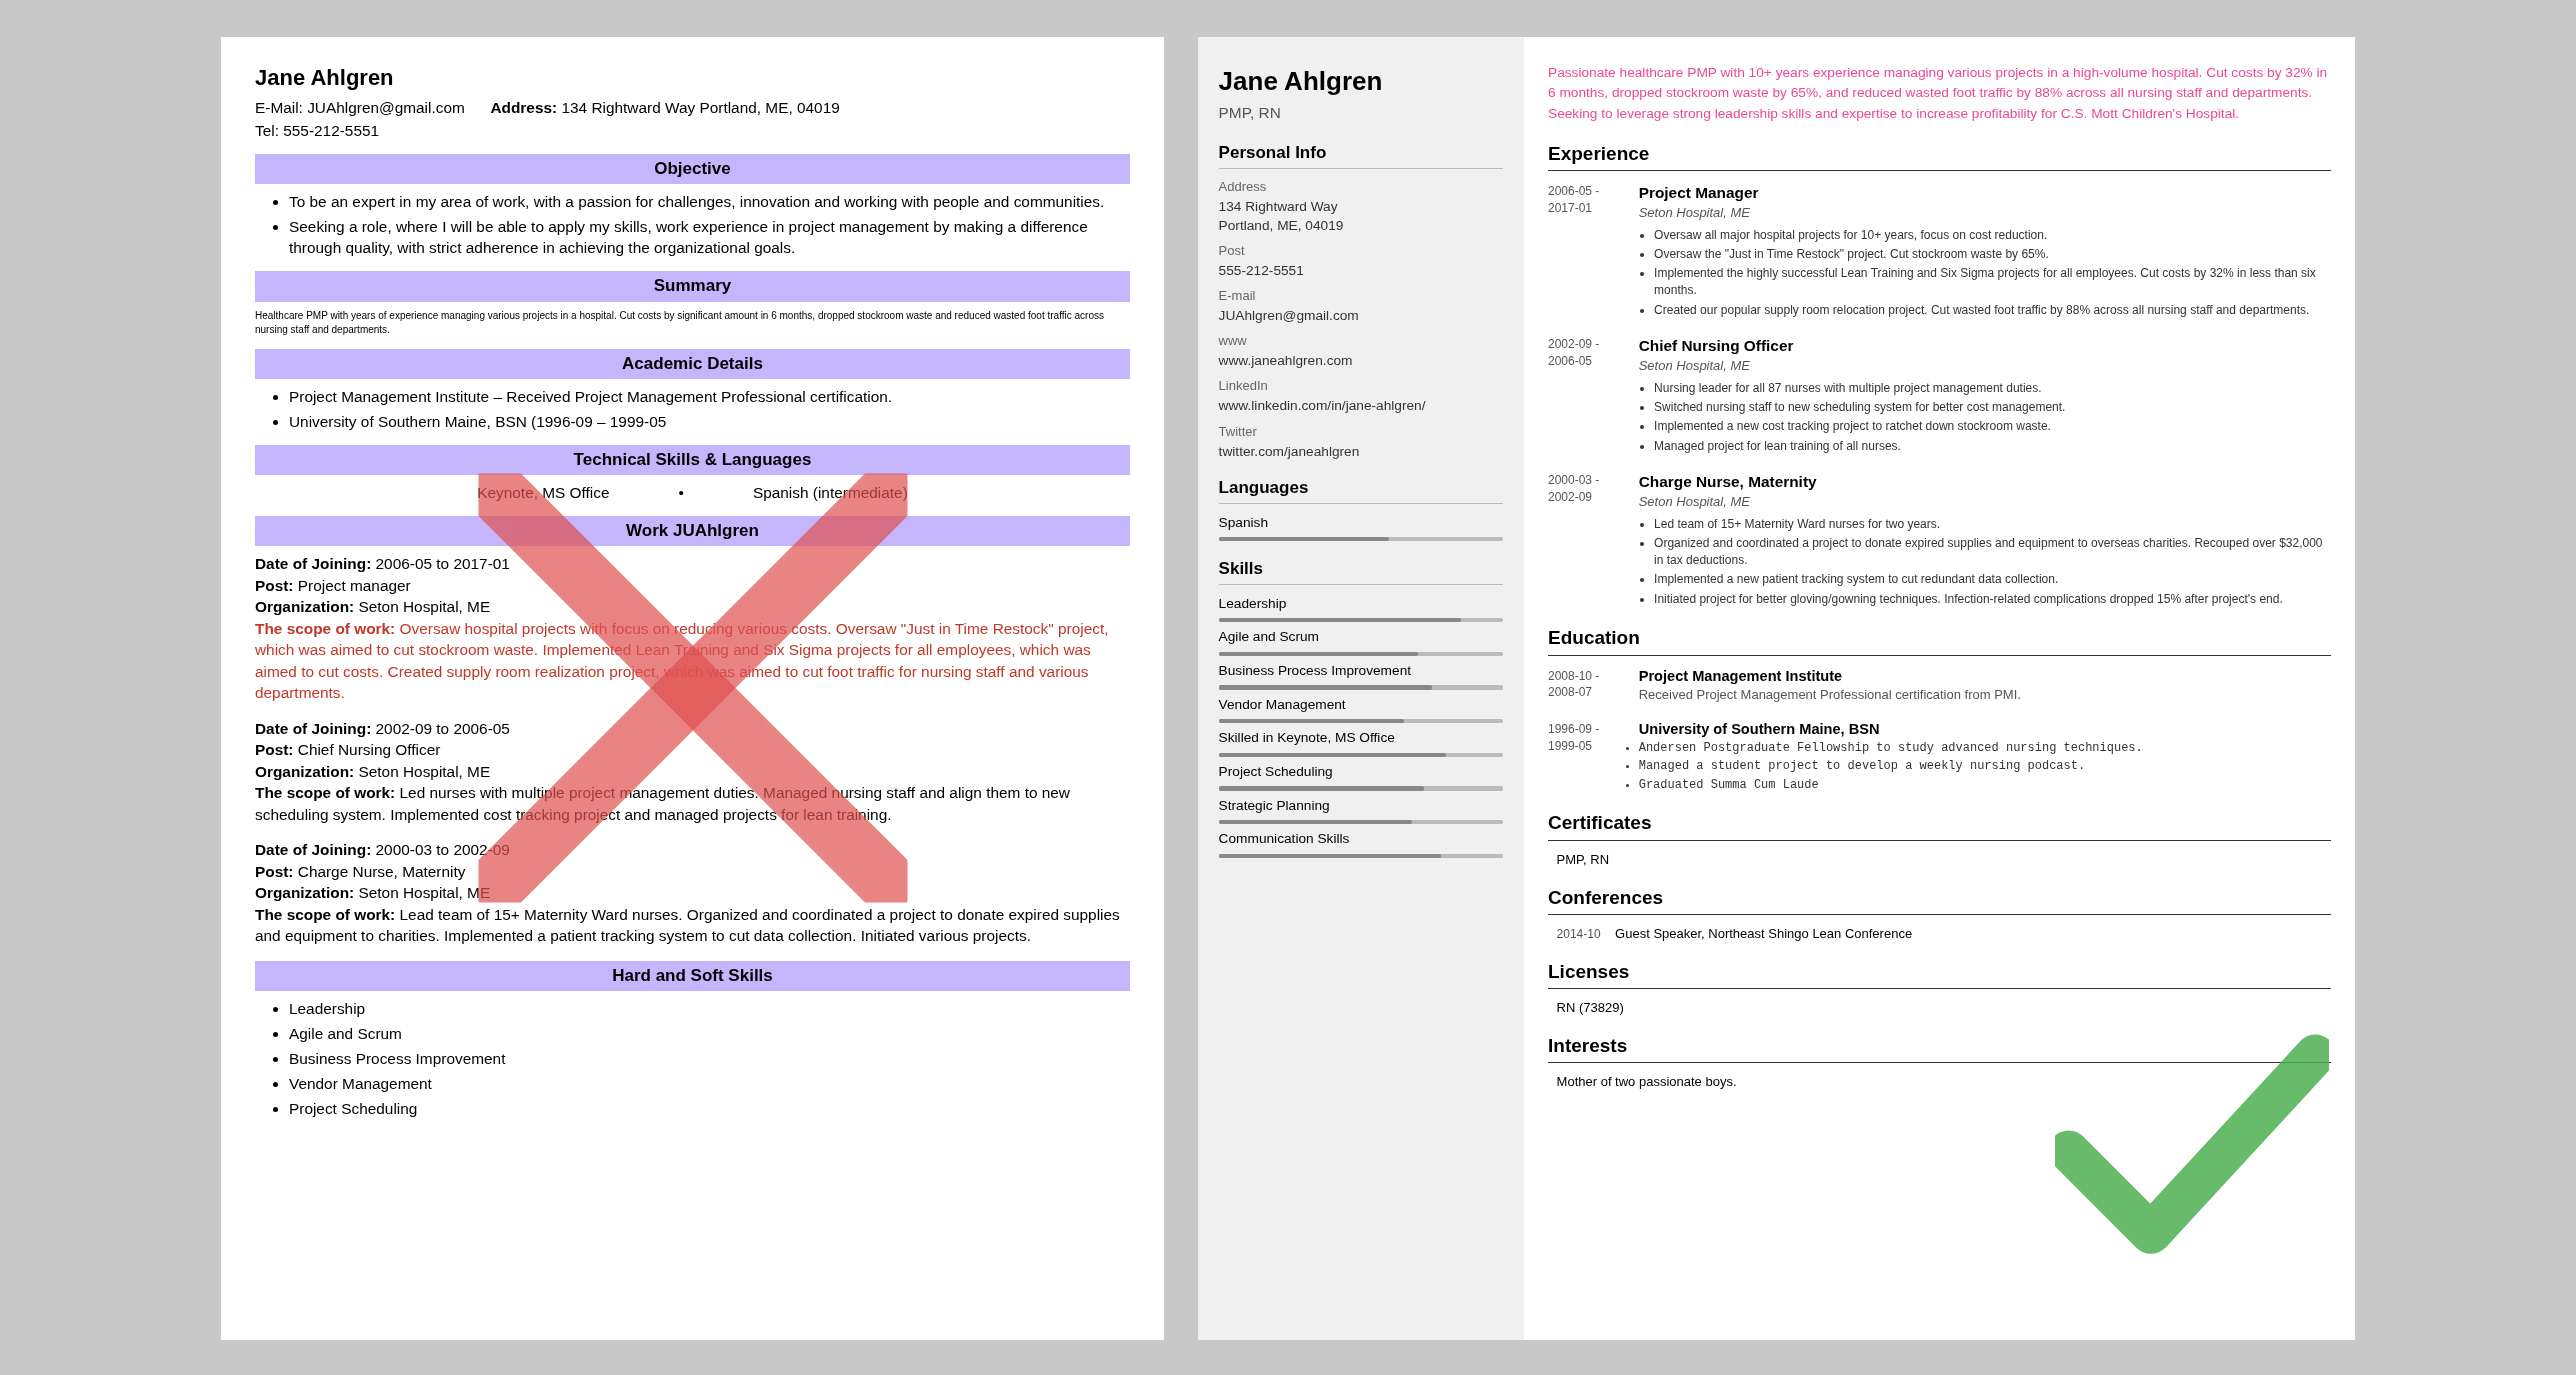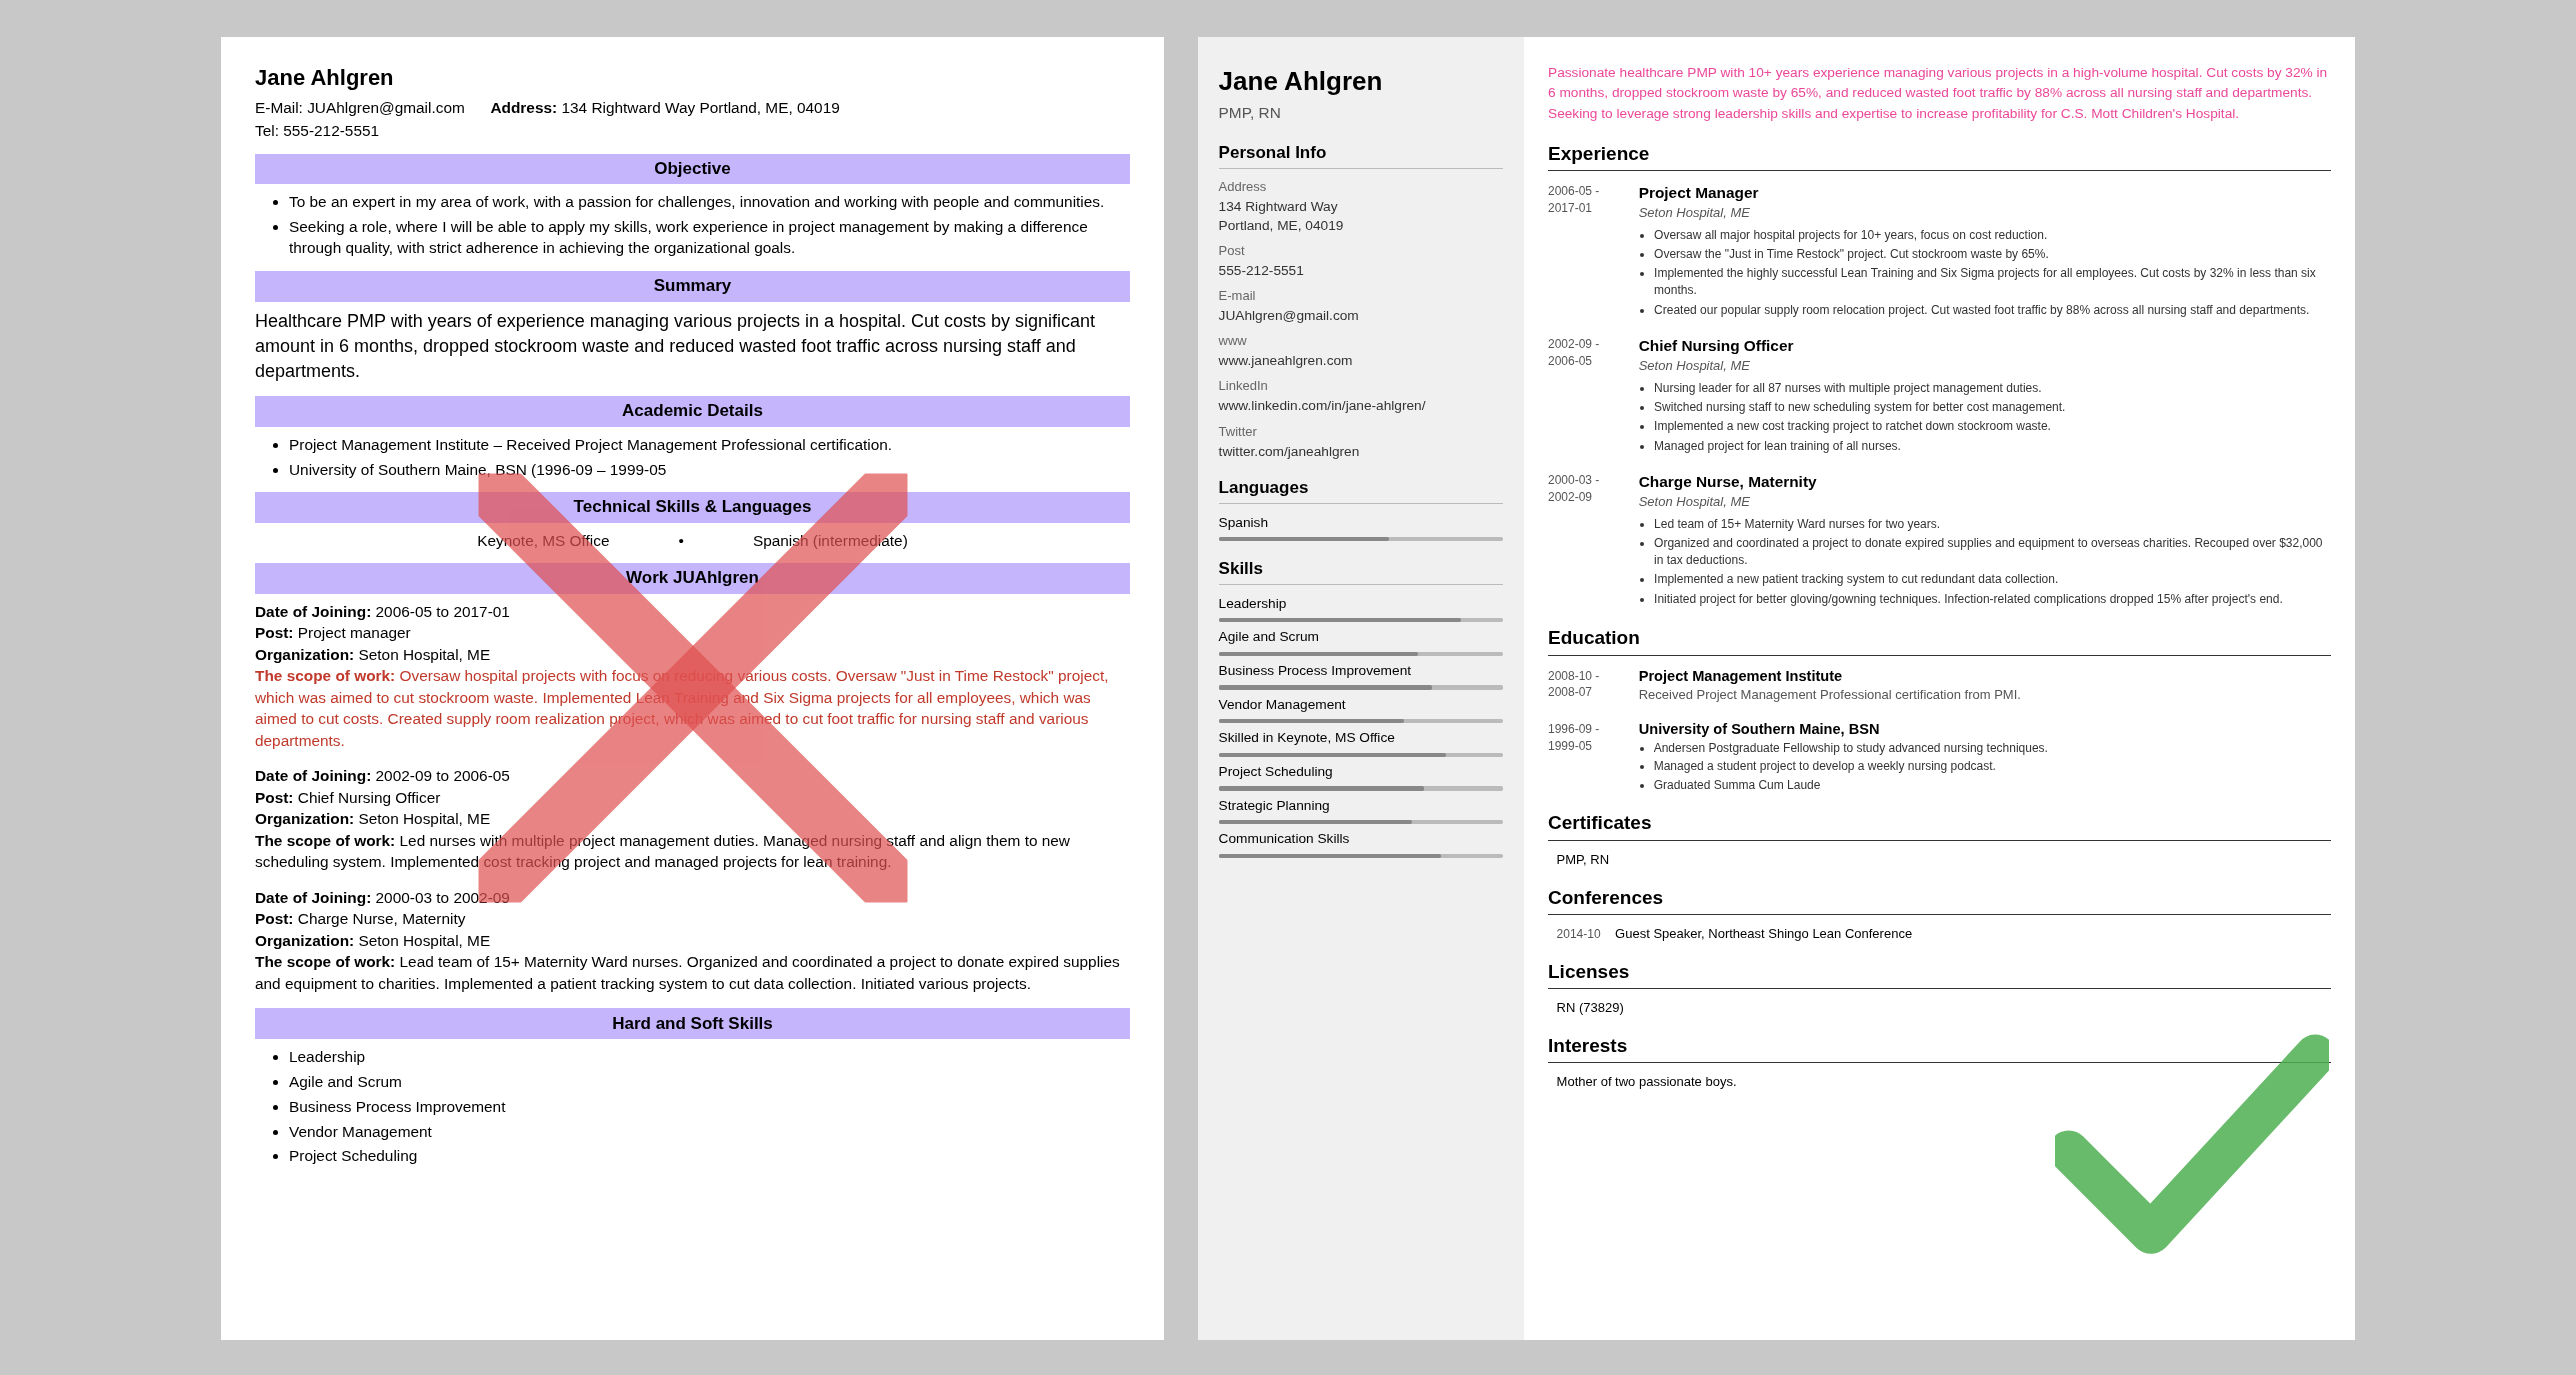--- a/index.html
+++ b/index.html
@@ -274,23 +274,24 @@
       font-weight: bold;
     }
 
     .edu-body .degree {
       font-size: 13px;
       color: #555;
       margin-bottom: 2.6px;
     }
 
     .edu-body ul {
-      margin-left: 15px;
+      margin-left: 0;
       font-size: 12px;
       color: #333;
+      font-family: Liberation Mono, monospace;
     }
 
     .edu-body ul li {
       margin-bottom: 1.7px;
     }
 
     .cert-entry, .conf-entry, .lic-entry, .int-entry {
       font-size: 13px;
       margin-bottom: 5.1px;
       padding-left: 8.6px;
@@ -324,21 +325,21 @@
     <span>555-212-5551</span>
   </div>
 
   <div class="section-header">Objective</div>
   <ul>
     <li>To be an expert in my area of work, with a passion for challenges, innovation and working with people and communities.</li>
     <li>Seeking a role, where I will be able to apply my skills, work experience in project management by making a difference through quality, with strict adherence in achieving the organizational goals.</li>
   </ul>
 
   <div class="section-header">Summary</div>
-  <div class="objective-text" style="font-size:18px;margin-left:0;">Healthcare PMP with years of experience managing various projects in a hospital. Cut costs by significant amount in 6 months, dropped stockroom waste and reduced wasted foot traffic across nursing staff and departments.</div>
+  <div class="objective-text" style="font-size:10px;margin-left:0;">Healthcare PMP with years of experience managing various projects in a hospital. Cut costs by significant amount in 6 months, dropped stockroom waste and reduced wasted foot traffic across nursing staff and departments.</div>
 
   <div class="section-header">Academic Details</div>
   <ul>
     <li>Project Management Institute – Received Project Management Professional certification.</li>
     <li>University of Southern Maine, BSN (1996-09 – 1999-05</li>
   </ul>
 
   <div class="section-header">Technical Skills &amp; Languages</div>
   <div class="two-col">
     <span>Keynote, MS Office</span>

